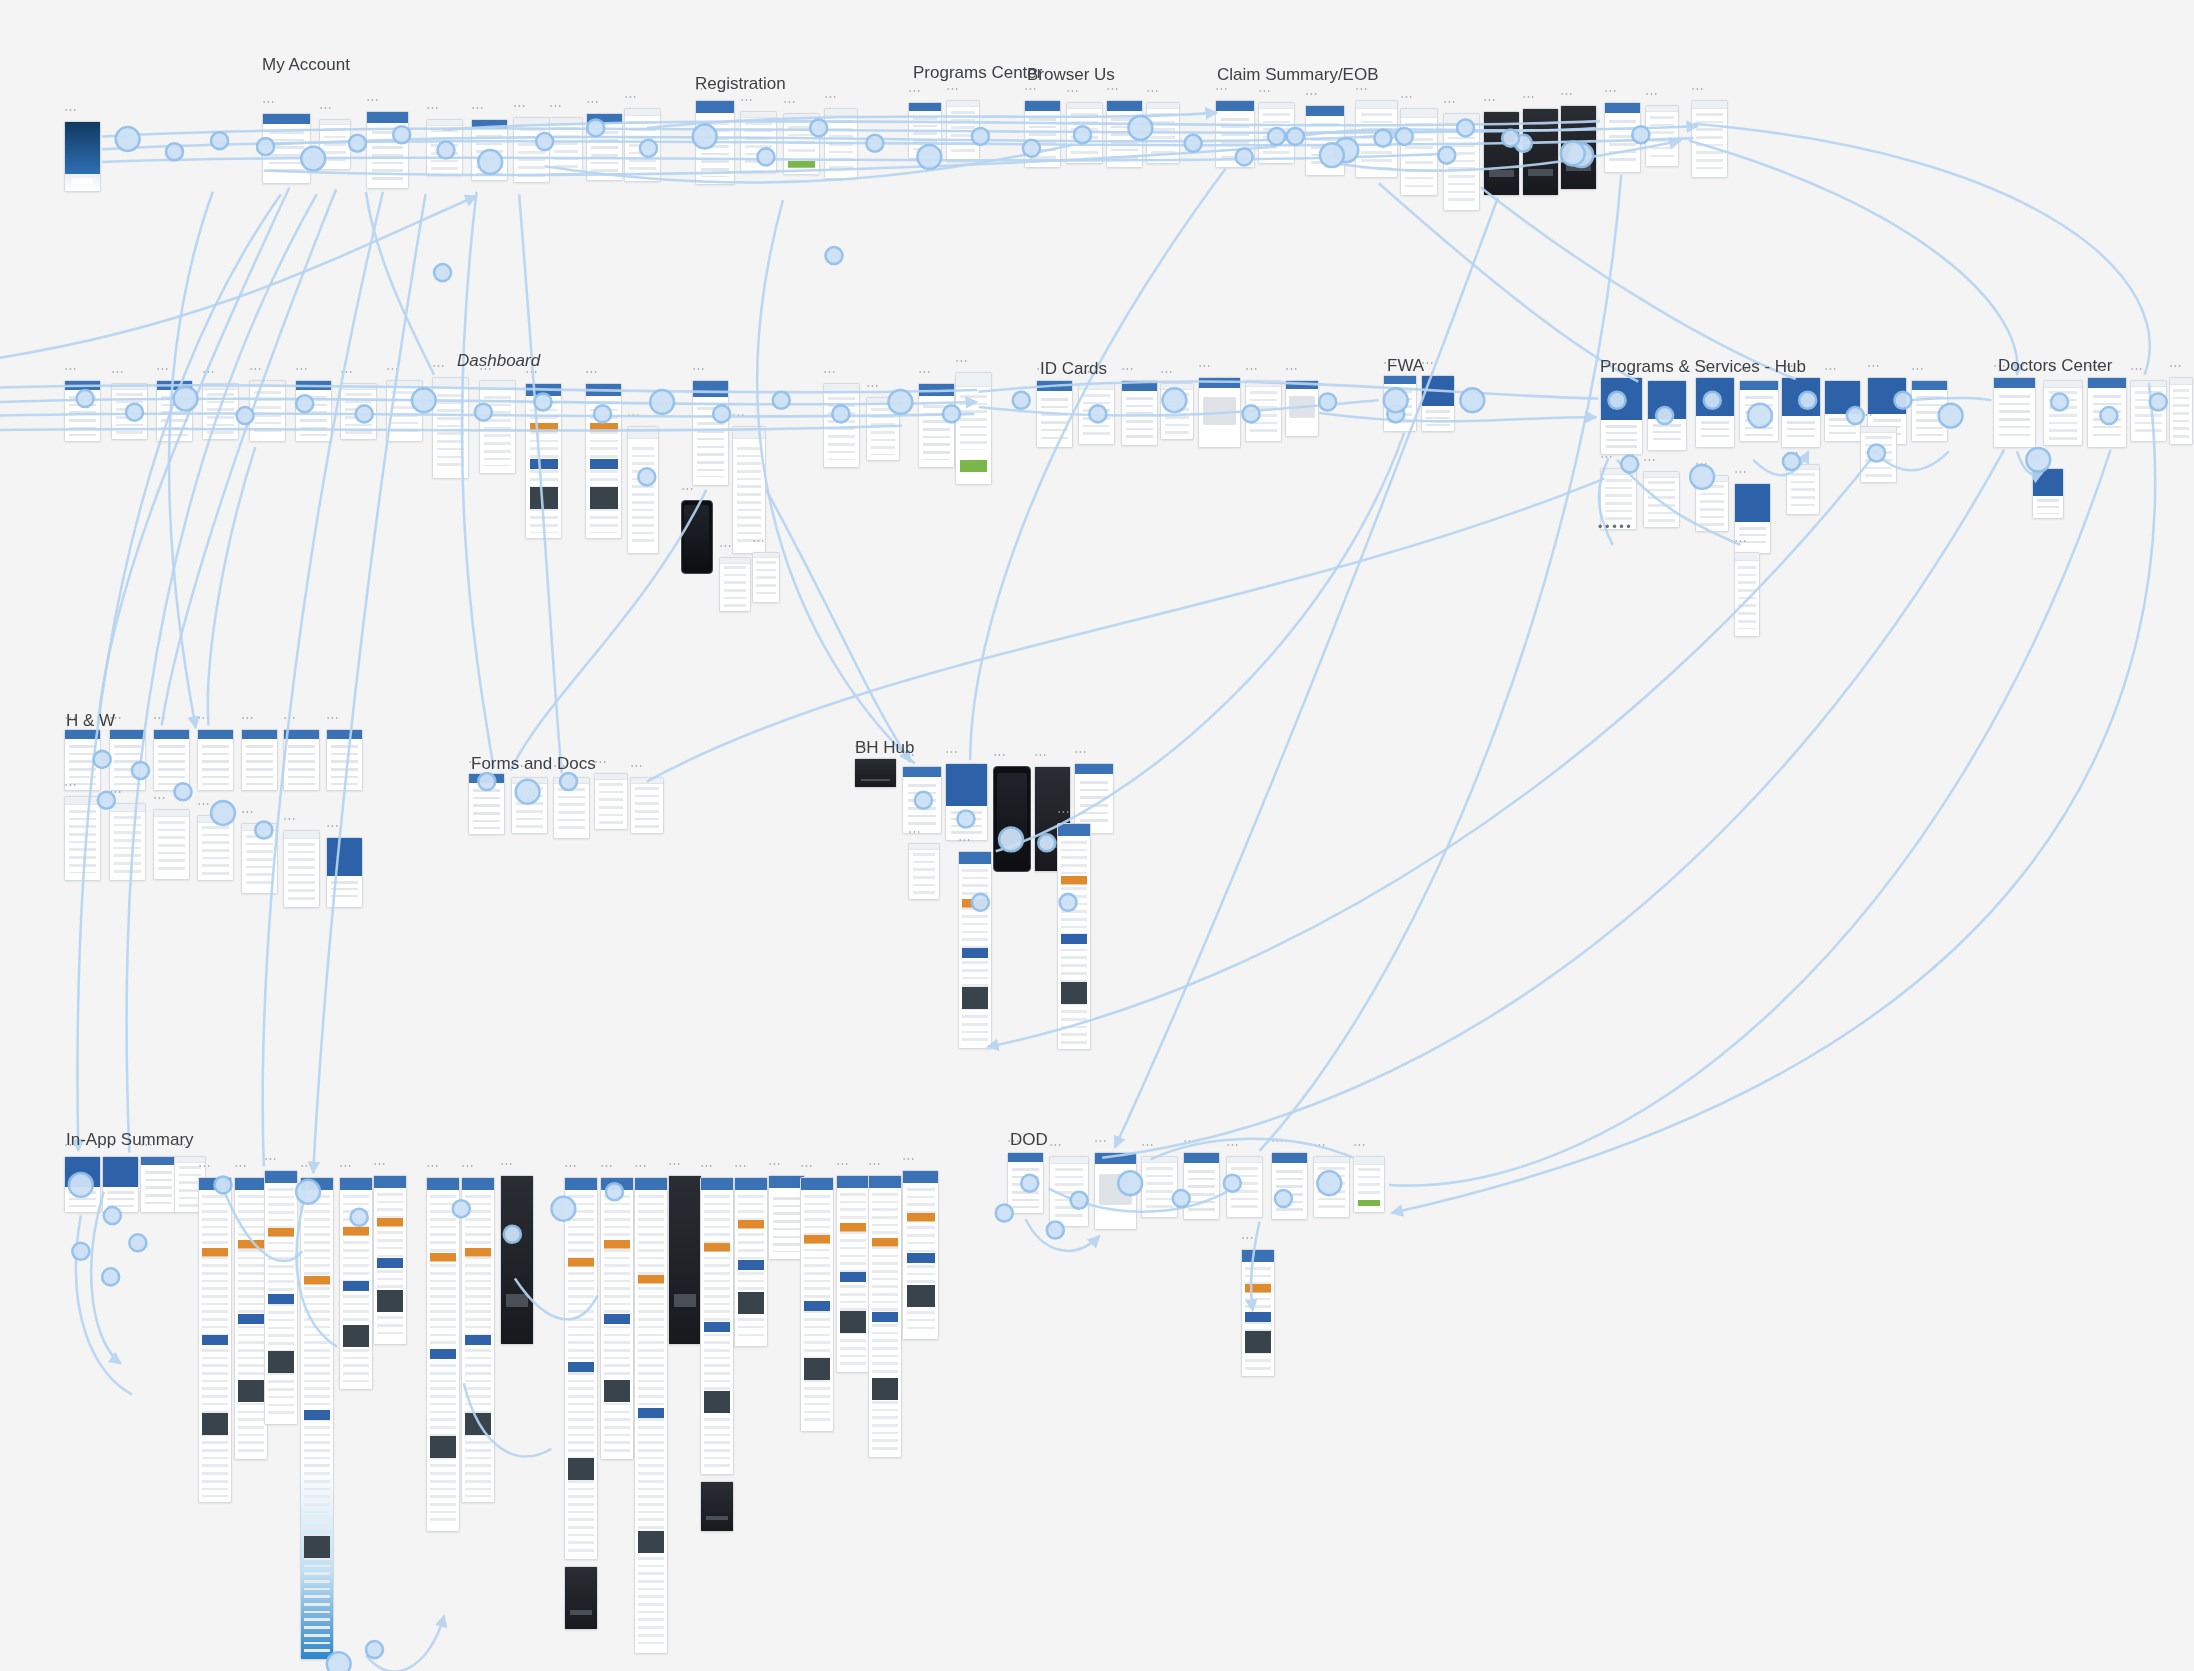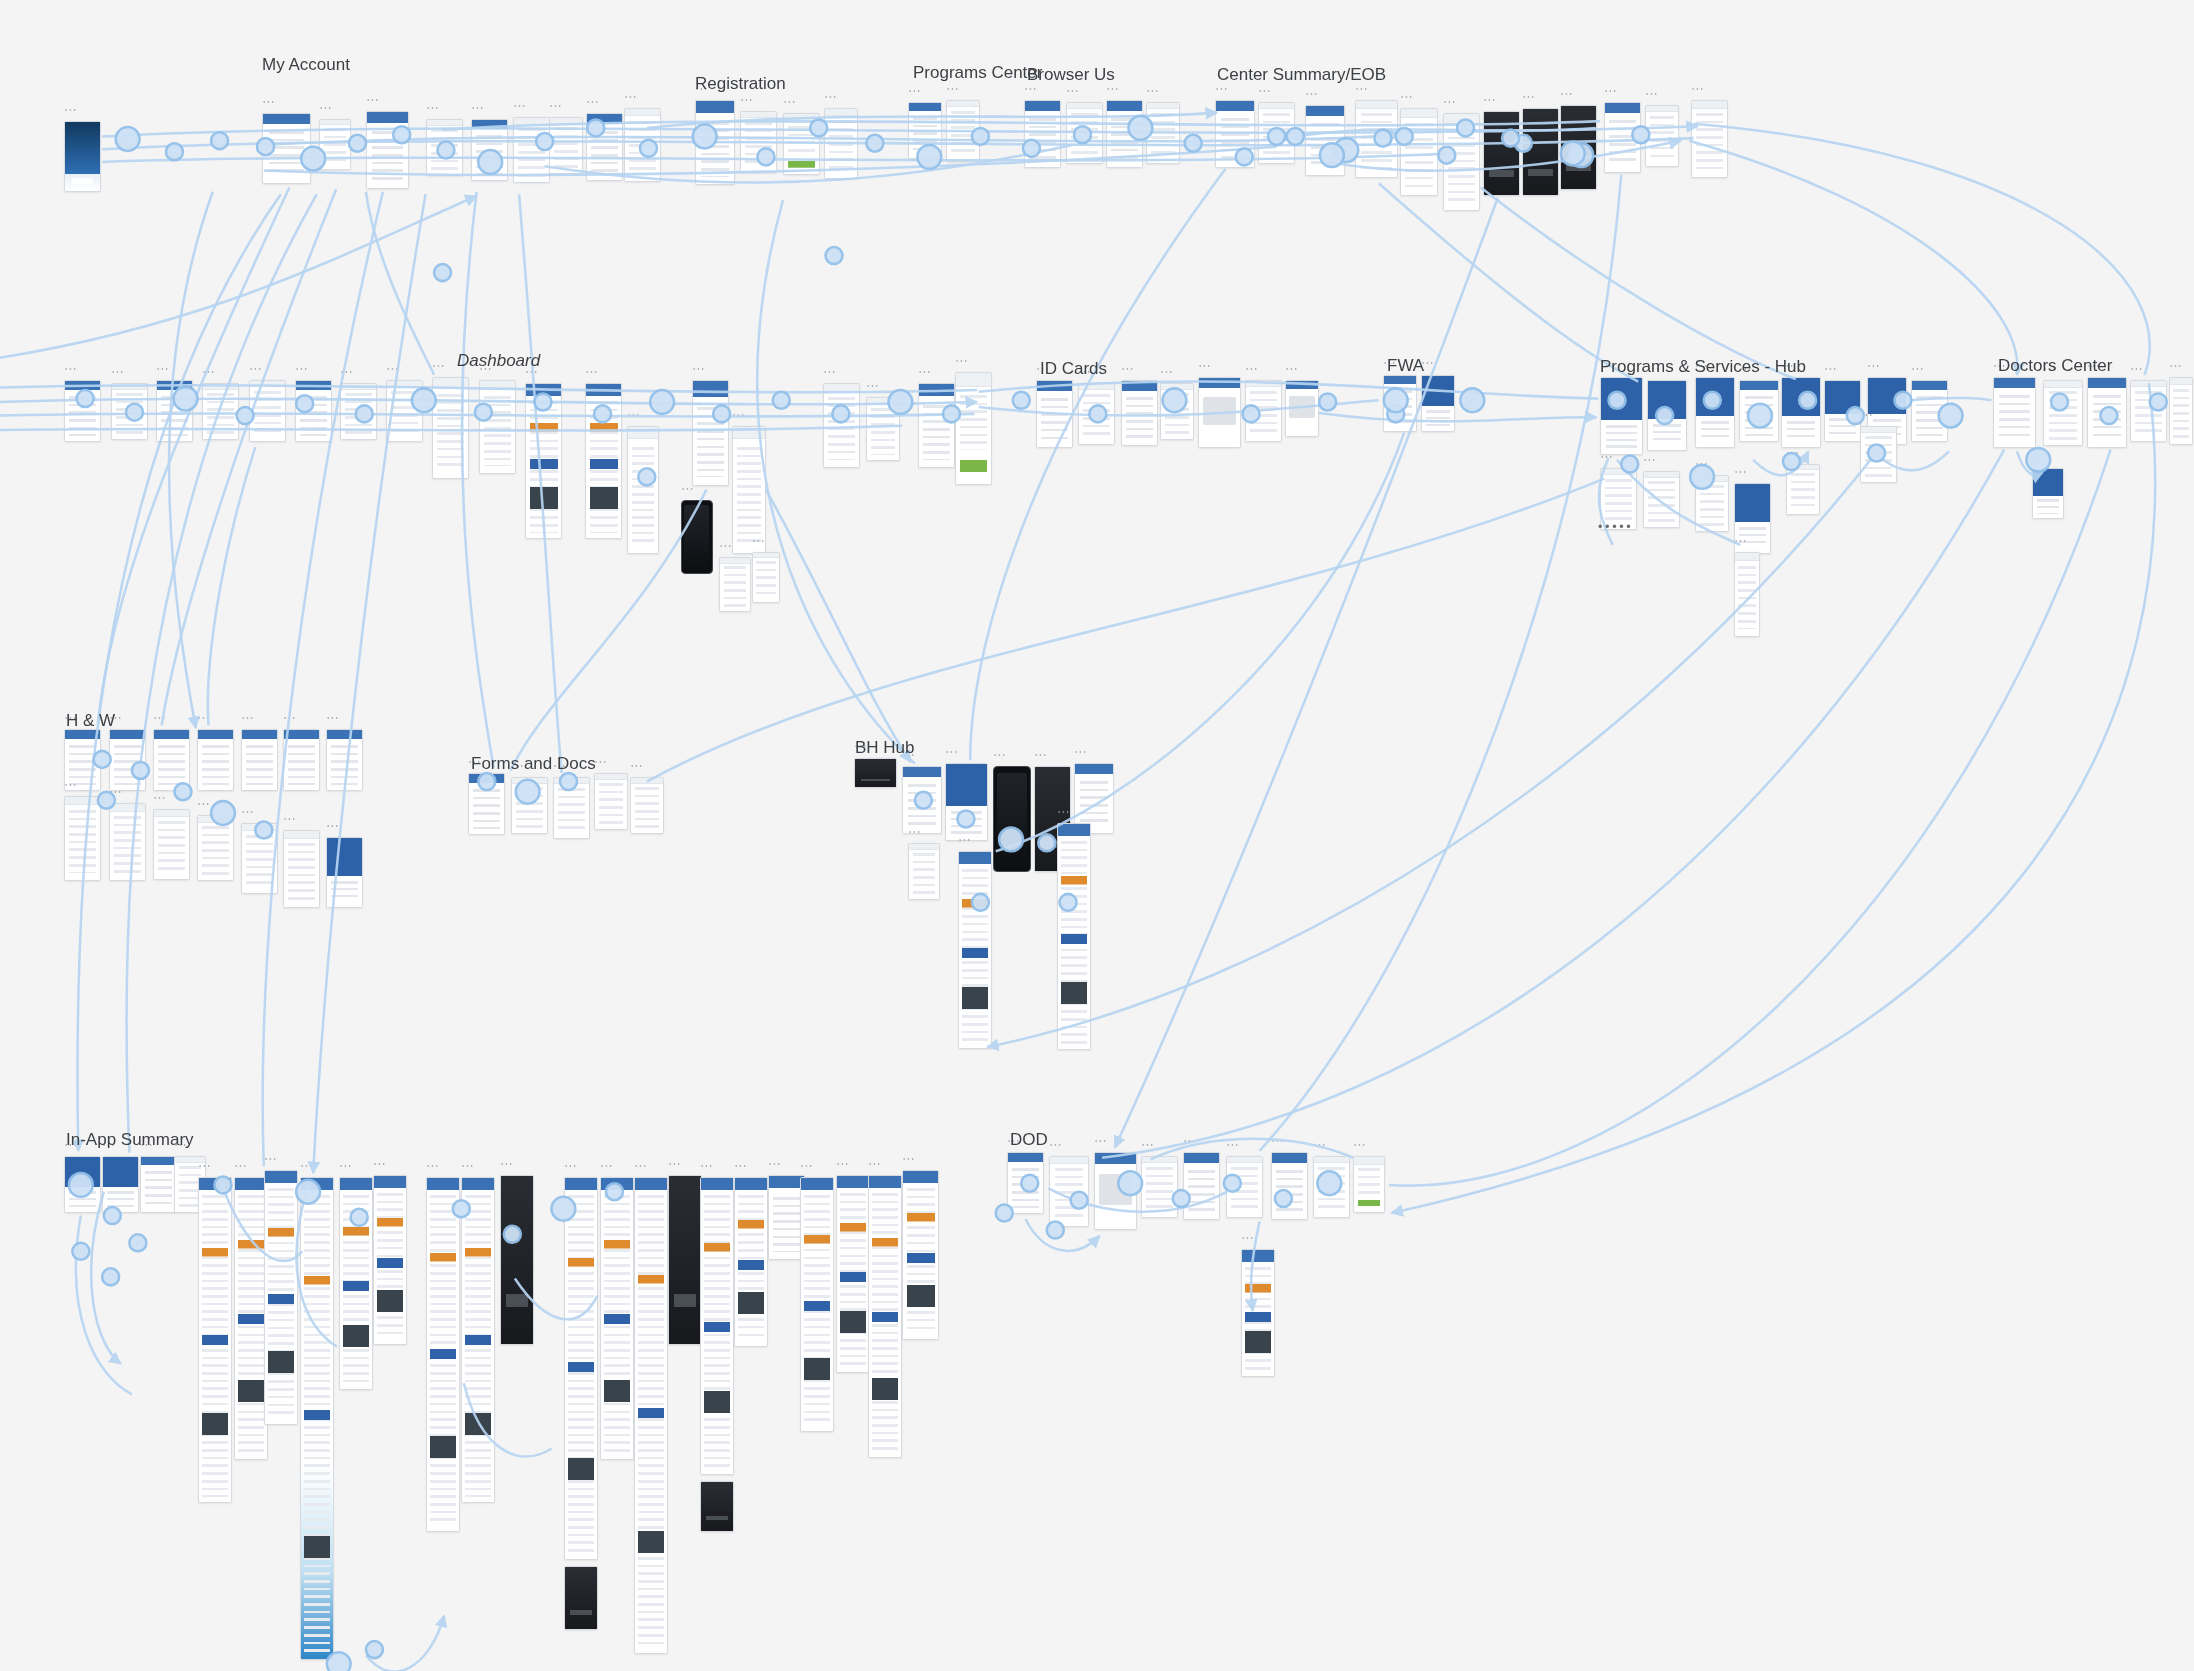--- a/index.html
+++ b/index.html
@@ -294,21 +294,21 @@
     <div class="thumb v-list" style="left: 946px; top: 100px; width: 34px; height: 62px;"></div>
     <div class="group-label" style="left: 1027px; top: 66px;">Browser Us</div>
     <div class="frame-dots" style="left: 1024px; top: 83px;">⋯</div>
     <div class="thumb v-header" style="left: 1024px; top: 100px; width: 37px; height: 68px;"></div>
     <div class="frame-dots" style="left: 1066px; top: 85px;">⋯</div>
     <div class="thumb v-list" style="left: 1066px; top: 102px; width: 37px; height: 62px;"></div>
     <div class="frame-dots" style="left: 1106px; top: 83px;">⋯</div>
     <div class="thumb v-header" style="left: 1106px; top: 100px; width: 37px; height: 68px;"></div>
     <div class="frame-dots" style="left: 1146px; top: 85px;">⋯</div>
     <div class="thumb v-list" style="left: 1146px; top: 102px; width: 34px; height: 62px;"></div>
-    <div class="group-label" style="left: 1217px; top: 66px;">Center Summary/EOB</div>
+    <div class="group-label" style="left: 1217px; top: 66px;">Claim Summary/EOB</div>
     <div class="frame-dots" style="left: 1215px; top: 83px;">⋯</div>
     <div class="thumb v-header" style="left: 1215px; top: 100px; width: 40px; height: 68px;"></div>
     <div class="frame-dots" style="left: 1258px; top: 85px;">⋯</div>
     <div class="thumb v-list" style="left: 1258px; top: 102px; width: 37px; height: 62px;"></div>
     <div class="frame-dots" style="left: 1305px; top: 88px;">⋯</div>
     <div class="thumb v-header" style="left: 1305px; top: 105px; width: 40px; height: 71px;"></div>
     <div class="frame-dots" style="left: 1355px; top: 83px;">⋯</div>
     <div class="thumb v-list" style="left: 1355px; top: 100px; width: 43px; height: 78px;"></div>
     <div class="frame-dots" style="left: 1400px; top: 91px;">⋯</div>
     <div class="thumb v-list" style="left: 1400px; top: 108px; width: 38px; height: 88px;"></div>

